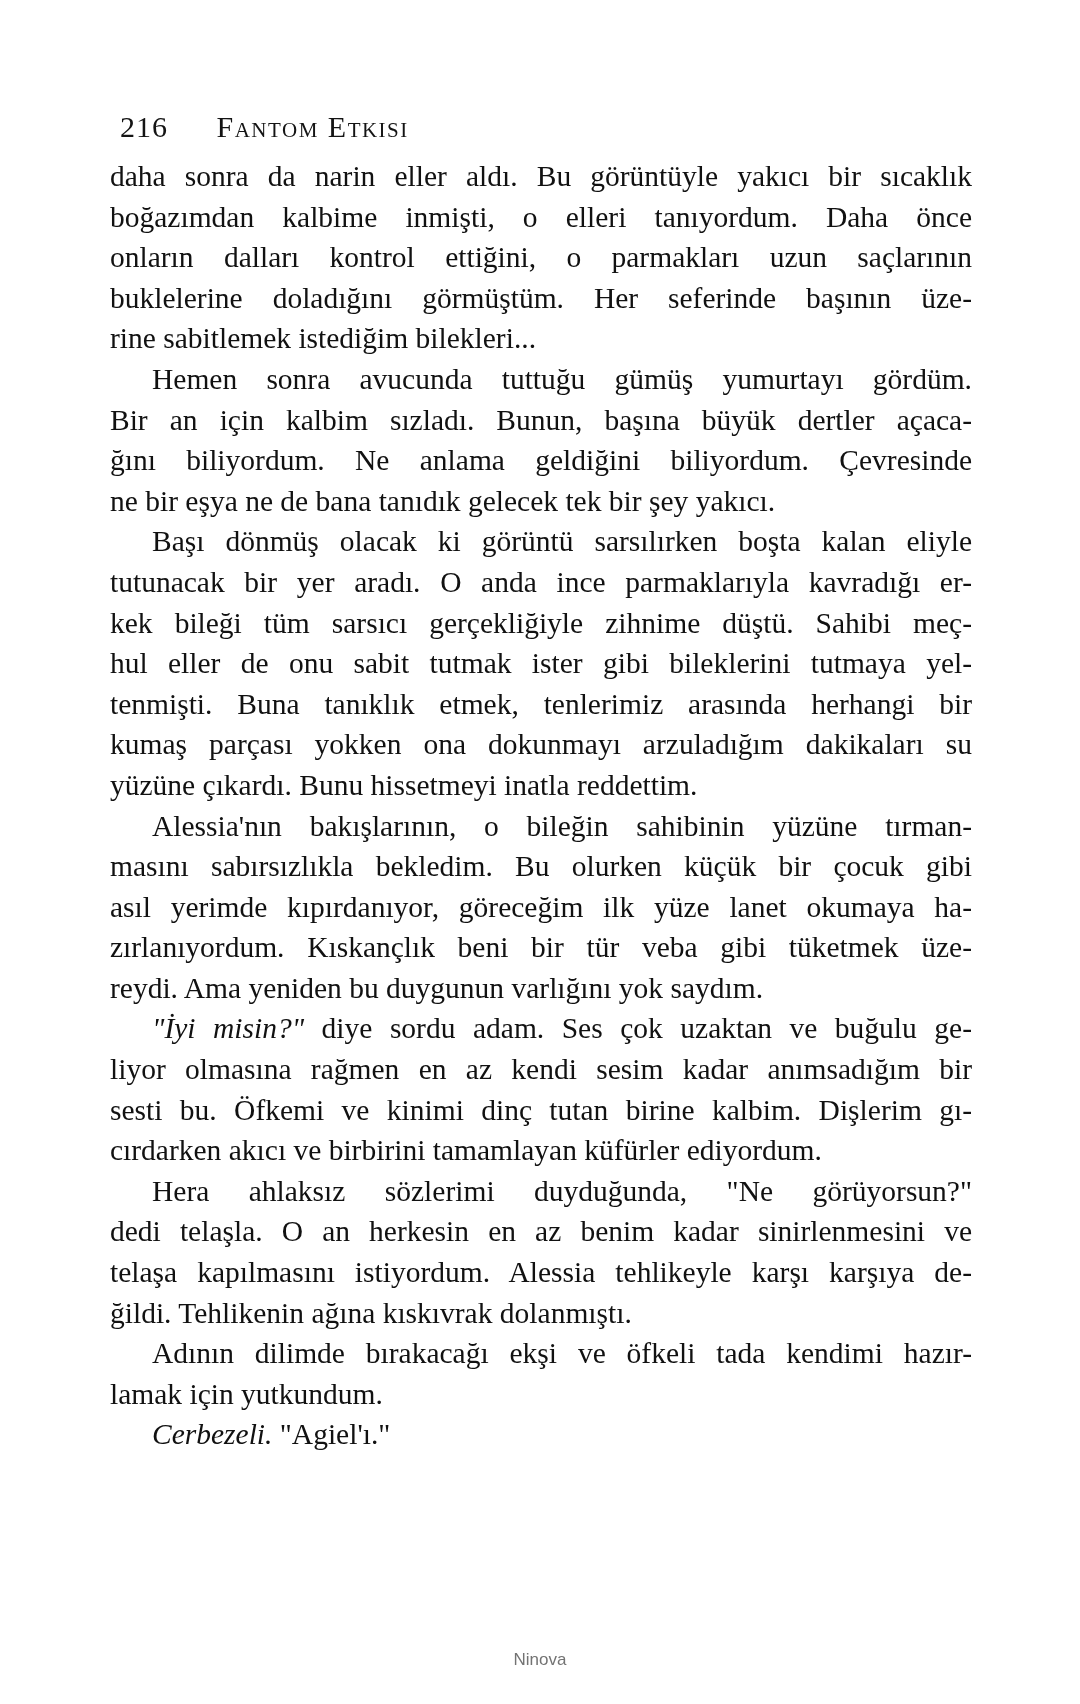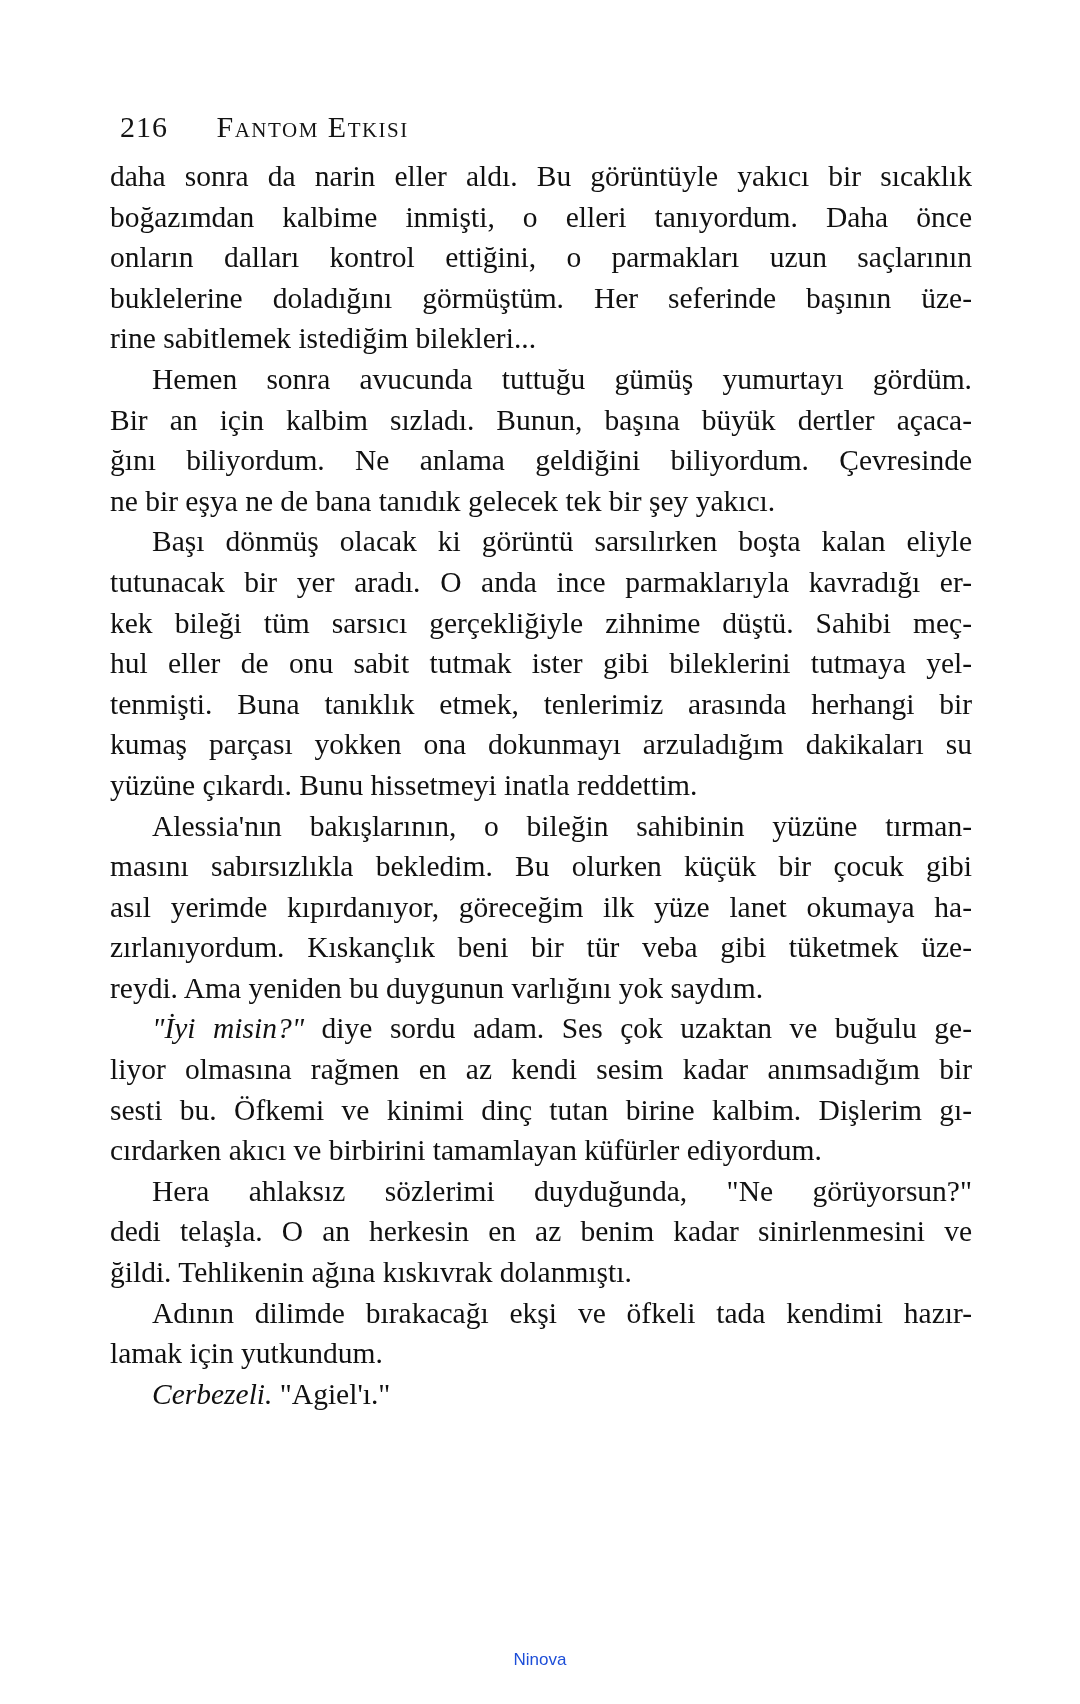--- a/index.html
+++ b/index.html
@@ -66,21 +66,21 @@
       font-style: italic;
     }
     .footer-mark {
       position: absolute;
       left: 0;
       width: 1080px;
       top: 1650px;
       text-align: center;
       font-family: "Liberation Sans", "DejaVu Sans", sans-serif;
       font-size: 17px;
-      color: #1d4ed8;
+      color: #737373;
     }
   </style>
 </head>
 <body>
 
 <div class="page">
 
   <div class="running-head">
     <span class="page-number">216</span>
     <span class="book-title">Fantom Etkisi</span>
@@ -107,20 +107,21 @@
     <span class="line"><span>masını sabırsızlıkla bekledim. Bu olurken küçük bir çocuk gibi</span></span>
     <span class="line"><span>asıl yerimde kıpırdanıyor, göreceğim ilk yüze lanet okumaya ha-</span></span>
     <span class="line"><span>zırlanıyordum. Kıskançlık beni bir tür veba gibi tüketmek üze-</span></span>
     <span class="line last"><span>reydi. Ama yeniden bu duygunun varlığını yok saydım.</span></span>
     <span class="line indent"><em>"İyi misin?"</em><span> diye sordu adam. Ses çok uzaktan ve buğulu ge-</span></span>
     <span class="line"><span>liyor olmasına rağmen en az kendi sesim kadar anımsadığım bir</span></span>
     <span class="line"><span>sesti bu. Öfkemi ve kinimi dinç tutan birine kalbim. Dişlerim gı-</span></span>
     <span class="line last"><span>cırdarken akıcı ve birbirini tamamlayan küfürler ediyordum.</span></span>
     <span class="line indent"><span>Hera ahlaksız sözlerimi duyduğunda, "Ne görüyorsun?"</span></span>
     <span class="line"><span>dedi telaşla. O an herkesin en az benim kadar sinirlenmesini ve</span></span>
+    <span class="line"><span>telaşa kapılmasını istiyordum. Alessia tehlikeyle karşı karşıya de-</span></span>
     <span class="line last"><span>ğildi. Tehlikenin ağına kıskıvrak dolanmıştı.</span></span>
     <span class="line indent"><span>Adının dilimde bırakacağı ekşi ve öfkeli tada kendimi hazır-</span></span>
     <span class="line last"><span>lamak için yutkundum.</span></span>
     <span class="line indent last"><em>Cerbezeli.</em><span> "Agiel'ı."</span></span>
   </div>
 
   <div class="footer-mark">Ninova</div>
 </div>
 
 </body></html>

